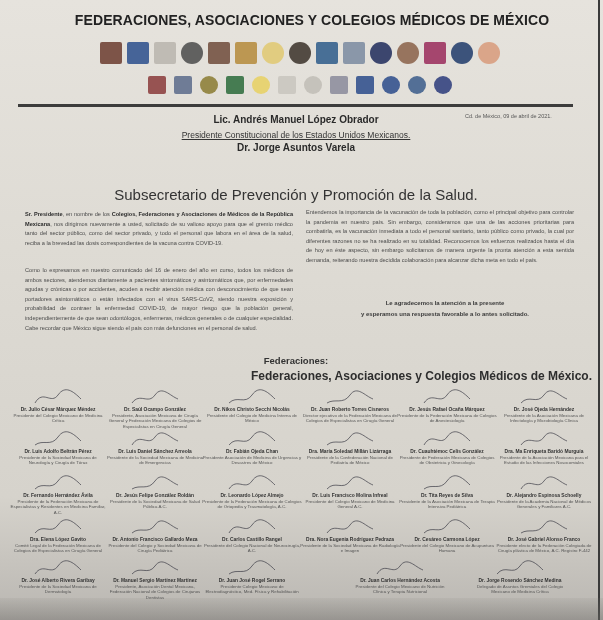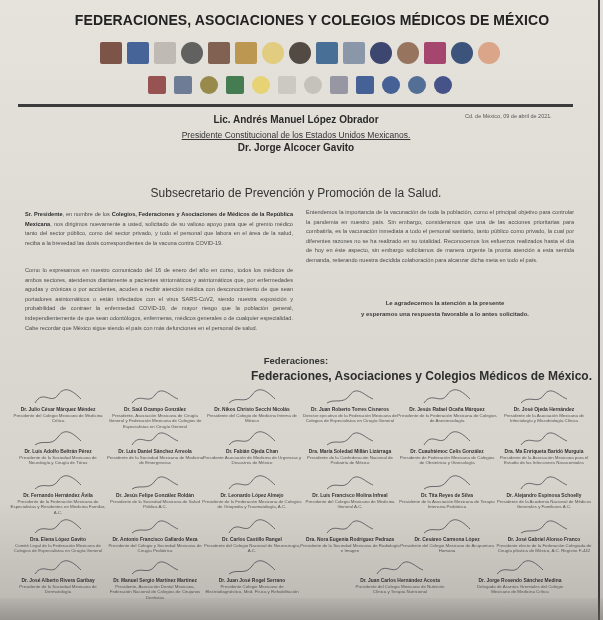--- a/index.html
+++ b/index.html
@@ -23,21 +23,21 @@
   .logos-row { position: absolute; left: 60px; width: 480px; display: flex; justify-content: center; align-items: center; gap: 5px; }
   .logos-row.r1 { top: 40px; height: 26px; }
   .logos-row.r2 { top: 73px; height: 24px; gap: 8px; }
   .logo { display: inline-block; border-radius: 50%; }
   .thick-rule { position: absolute; left: 18px; top: 104px; width: 555px; height: 3px; background: #3c3c3c; }
 
   .date { position: absolute; left: 465px; top: 113px; font-size: 5.5px; color: #555; }
   .addr { position: absolute; left: 0; width: 592px; text-align: center; color: #2a2a2a; }
   .addr.name { font-weight: bold; font-size: 10px; }
   .addr.role { font-size: 8.5px; color: #333; text-decoration: underline; }
-  .addr.sub { font-size: 12px; color: #333; }
+  .addr.sub { font-size: 15px; color: #333; }
 
   .para { position: absolute; font-size: 5.6px; line-height: 9.6px; color: #4a4a4a; text-align: justify; }
   .para b { color: #2c2c2c; }
   .closing { position: absolute; left: 300px; width: 290px; text-align: center; font-size: 6px; line-height: 11px; font-weight: bold; color: #3a3a3a; }
 
   .atentamente { position: absolute; left: 0; top: 355px; width: 592px; text-align: center; font-weight: bold; font-size: 9.5px; color: #333; }
   .fed-line { position: absolute; left: 0; top: 369px; width: 592px; text-align: right; font-weight: bold; font-size: 12px; color: #2e2e2e; }
 
   .sig { position: absolute; width: 130px; text-align: center; }
   .sig .sname { font-size: 4.9px; font-weight: bold; color: #333; line-height: 6px; white-space: nowrap; }
@@ -84,21 +84,21 @@
       <span class="logo" style="width: 18px; height: 18px; background: rgb(58, 90, 138); border-radius: 50%; opacity: 0.85;"></span>
       <span class="logo" style="width: 18px; height: 18px; background: rgb(42, 58, 122); border-radius: 50%; opacity: 0.85;"></span>
     </div>
 
   <div class="thick-rule"></div>
 
   <div class="date">Cd. de México, 09 de abril de 2021.</div>
 
   <div class="addr name" style="top:114px">Lic. Andrés Manuel López Obrador</div>
   <div class="addr role" style="top:130px">Presidente Constitucional de los Estados Unidos Mexicanos.</div>
-  <div class="addr name" style="top:142px">Dr. Jorge Alcocer Gavito</div>
+  <div class="addr name" style="top:142px">Dr. Jorge Asuntos Varela</div>
   <div class="addr sub" style="top:186px">Subsecretario de Prevención y Promoción de la Salud.</div>
 
   <div class="para" style="left:25px; top:210px; width:268px;">
     <b>Sr. Presidente</b><span>, en nombre de los </span><b>Colegios, Federaciones y Asociaciones de Médicos de la República Mexicana</b><span>, nos dirigimos nuevamente a usted, solicitado de su valioso apoyo para que el gremio médico tanto del sector público, como del sector privado, y todo el personal que labora en el área de la salud, reciba a la brevedad las dosis correspondientes de la vacuna contra COVID-19.</span>
   </div>
 
   <div class="para" style="left:25px; top:266px; width:268px;">Como lo expresamos en nuestro comunicado del 16 de enero del año en curso, todos los médicos de ambos sectores, atendemos diariamente a pacientes sintomáticos y asintomáticos que, por enfermedades agudas y crónicas o por accidentes, acuden a recibir atención médica con desconocimiento de que sean portadores asintomáticos o están infectados con el virus SARS-CoV2, siendo nuestra exposición y probabilidad de contraer la enfermedad COVID-19, de mayor riesgo que la población general, independientemente de que sean odontólogos, enfermeras, médicos generales o de cualquier especialidad. Cabe recordar que México sigue siendo el país con más defunciones en el personal de salud.</div>
 
   <div class="para" style="left:306px; top:208px; width:268px;">Entendemos la importancia de la vacunación de toda la población, como el principal objetivo para controlar la pandemia en nuestro país. Sin embargo, consideramos que una de las acciones prioritarias para combatirla, es la vacunación inmediata a todo el personal sanitario, tanto público como privado, la cual por diferentes razones no se ha realizado en su totalidad. Reconocemos los esfuerzos realizados hasta el día de hoy en éste aspecto, sin embargo solicitamos de manera urgente la pronta atención a esta sentida demanda, reiterando nuestra decidida colaboración para alcanzar dicha meta en todo el país.</div>
 

